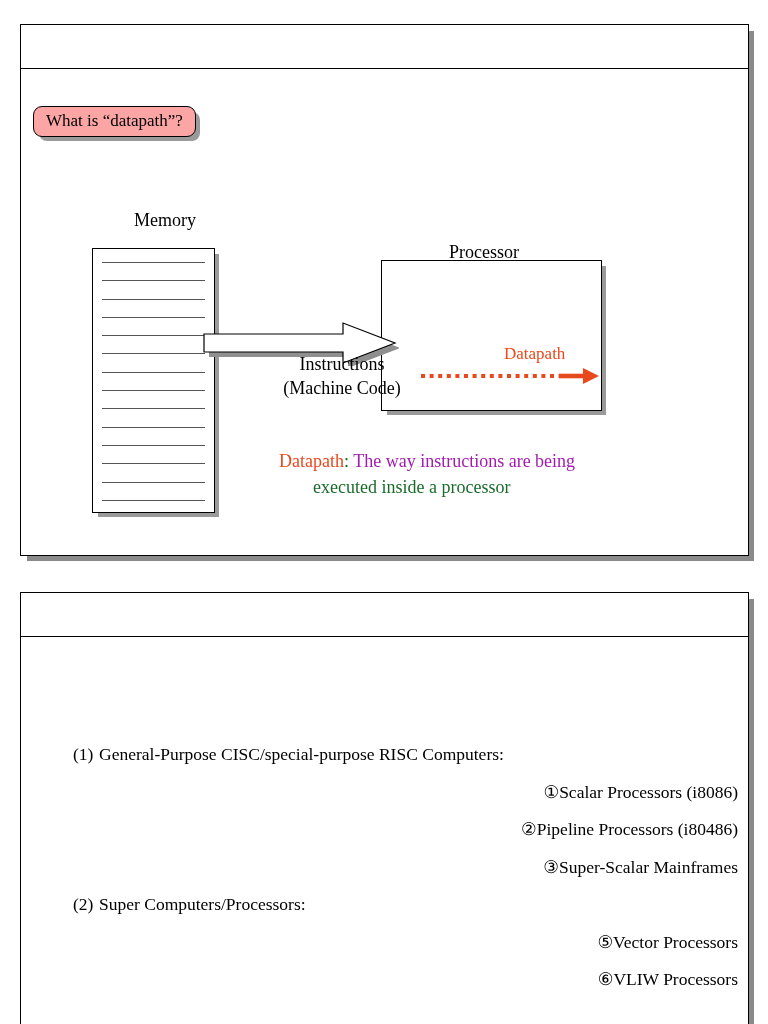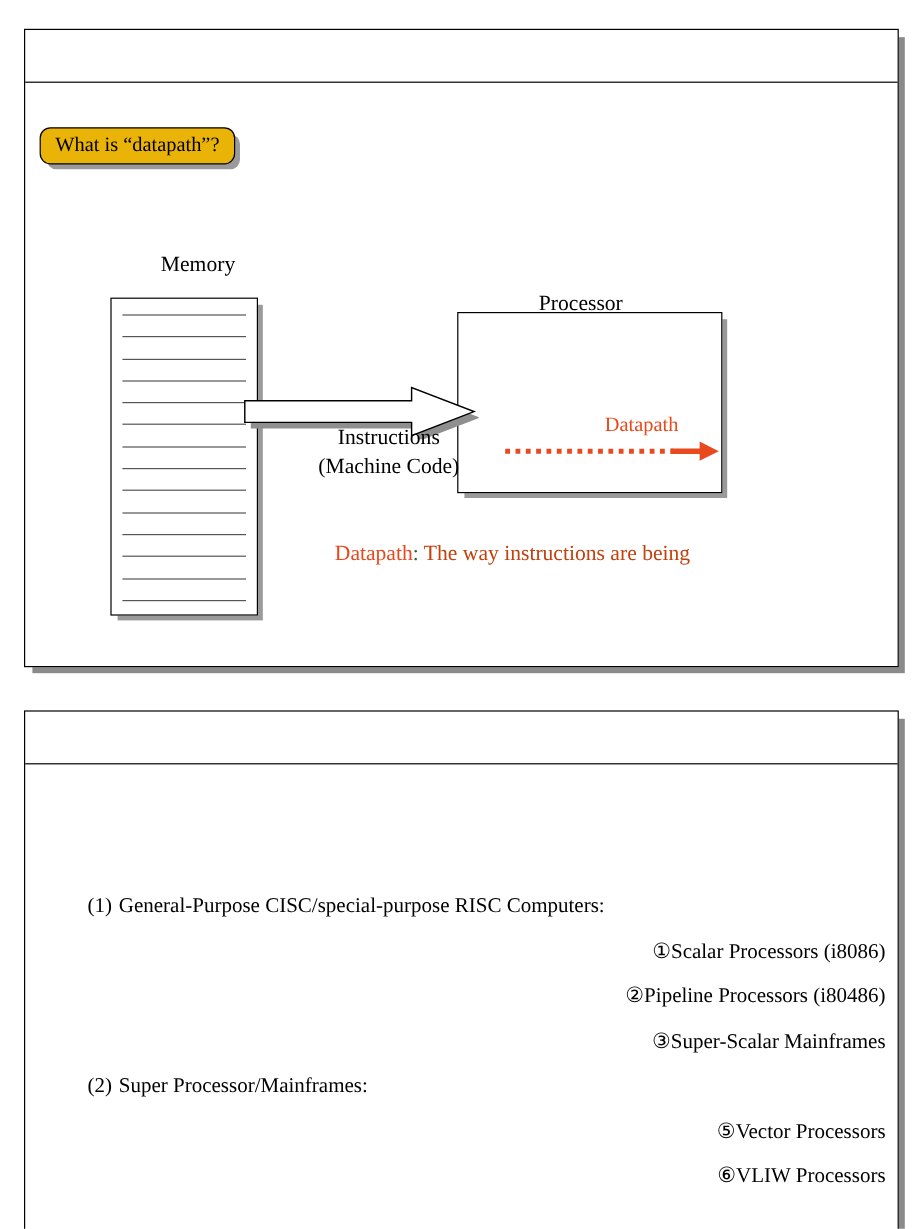--- a/index.html
+++ b/index.html
@@ -49,21 +49,21 @@
     left: 0;
     top: 45px;
     right: 0;
     bottom: 0;
   }
 
   
   .title-plate {
     position: absolute;
     display: inline-block;
-    background: #eab308;
+    background: #fca5a5;
     border: 1px solid #000000;
     border-radius: 9px;
     padding: 3px 12px 5px 12px;
     font-size: 17px;
     line-height: 1.25;
     white-space: nowrap;
     box-shadow: 5px 5px 0 -1px #9a9a9a;
   }
   #title-plate-1 { left: 12px; top: 36px; }
   #title-plate-2 { left: 12px; top: 35px; }
@@ -147,21 +147,21 @@
   .label-datapath-arrow {
     position: absolute;
     left: 483px;
     top: 274px;
     font-size: 17px;
     white-space: nowrap;
   }
 
   .label-instructions {
     position: absolute;
-    left: 213px;
+    left: 231px;
     top: 283px;
     width: 180px;
     text-align: center;
     font-size: 18px;
     line-height: 1.32;
   }
 
   .caption {
     position: absolute;
     left: 258px;
@@ -246,39 +246,40 @@
         <svg class="datapath-arrow" viewBox="0 0 182 22">
           <line x1="2" y1="11" x2="142" y2="11" stroke="#e8491d" stroke-width="4.2" stroke-dasharray="4 4.6" stroke-linecap="butt"></line>
           <line x1="140" y1="11" x2="166" y2="11" stroke="#e8491d" stroke-width="4.6"></line>
           <polygon points="164,3 180,11 164,19" fill="#e8491d"></polygon>
         </svg>
 
         <div class="label-datapath-arrow" style="color:#e8491d;">Datapath</div>
 
         <div class="caption">
           <span style="color:#e8491d;">Datapath</span><span style="color:#1a6b2a;">:</span>
-          <span style="color:#c2410c;">The way instructions are being</span>
+          <span style="color:#a21caf;">The way instructions are being</span>
+          <span class="cap-line2" style="color:#1a6b2a;">executed inside a processor</span>
         </div>
 
       </div>
     </div>
   </div>
 
   <div class="slide" id="slide-2">
     <div class="slide-header"></div>
 
     <div class="slide-body">
 
 
       <div class="outline" id="outline-list">
           <div class="outline-row level-1"><span class="outline-marker">(1)</span><span>General-Purpose CISC/special-purpose RISC Computers:</span></div>
           <div class="outline-row level-2"><span class="outline-marker">①</span><span>Scalar Processors (i8086)</span></div>
           <div class="outline-row level-2"><span class="outline-marker">②</span><span>Pipeline Processors (i80486)</span></div>
           <div class="outline-row level-2"><span class="outline-marker">③</span><span>Super-Scalar Mainframes</span></div>
-          <div class="outline-row level-1"><span class="outline-marker">(2)</span><span>Super Processor/Mainframes:</span></div>
+          <div class="outline-row level-1"><span class="outline-marker">(2)</span><span>Super Computers/Processors:</span></div>
           <div class="outline-row level-2"><span class="outline-marker">⑤</span><span>Vector Processors</span></div>
           <div class="outline-row level-2"><span class="outline-marker">⑥</span><span>VLIW Processors</span></div>
         </div>
 
     </div>
   </div>
 
 </div>
 
 </body></html>

